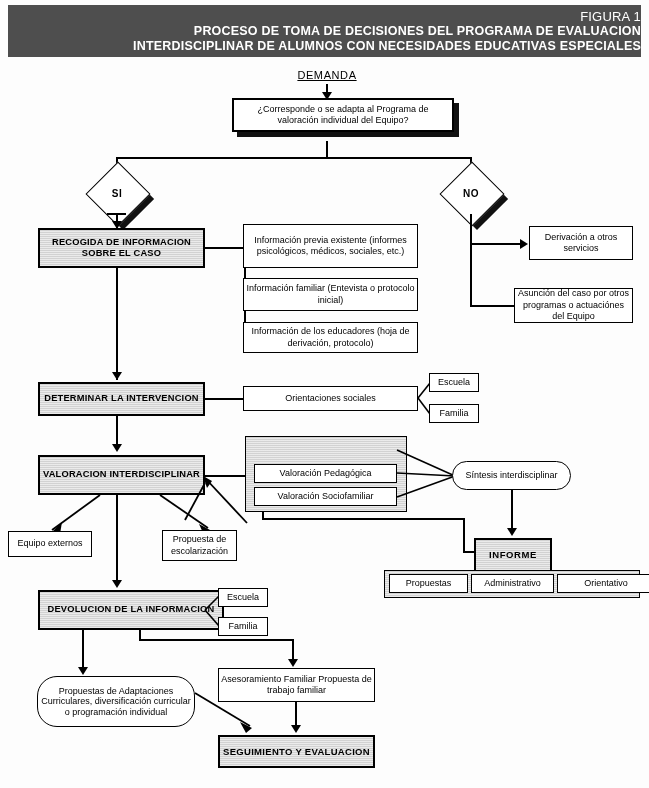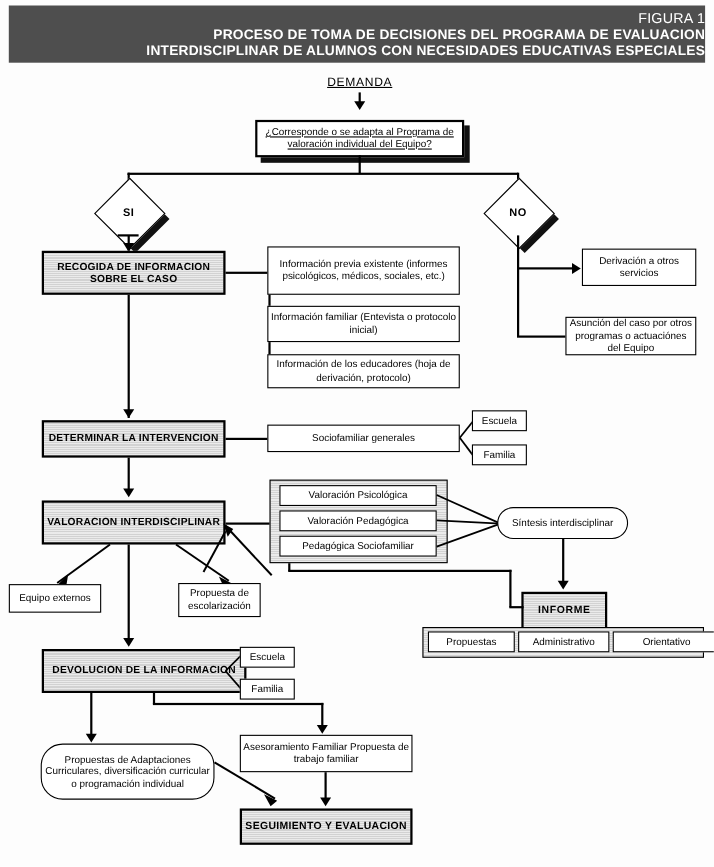--- a/index.html
+++ b/index.html
@@ -112,21 +112,21 @@
   </div>
 
   <div style="position:absolute;left:292px;top:68px;width:70px;height:14px;
               display:flex;align-items:center;justify-content:center;">
     <span class="u" style="font-size:11px;font-weight:normal;letter-spacing:.6px;">DEMANDA</span>
   </div>
 
   <div class="ln v2" style="left:326px;top:84px;height:10px;"></div>
   <div class="arrow-d" style="left:322px;top:92px;"></div>
 
-  <div class="node shadow b2" style="left:232px;top:109px;width:190px;height:34px;font-size:9px;line-height:11px;text-decoration:underline;">¿Corresponde o se adapta al Programa de valoración individual del Equipo?</div>
+  <div class="node shadow b2" style="left:232px;top:98px;width:222px;height:34px;font-size:9px;line-height:11px;">¿Corresponde o se adapta al Programa de valoración individual del Equipo?</div>
 
   <div class="ln v2" style="left:326px;top:141px;height:17px;"></div>
 
   <div class="ln v2" style="left:116px;top:158px;height:1px;"></div>
   <div class="ln h2" style="left:116px;top:157px;width:355px;"></div>
 
   <div class="ln v2" style="left:116px;top:157px;height:14px;"></div>
 
   <div class="ln v2" style="left:470px;top:157px;height:14px;"></div>
 
@@ -177,21 +177,21 @@
 
   <div class="ln v2" style="left:116px;top:268px;height:112px;"></div>
   <div class="arrow-d" style="left:112px;top:372px;"></div>
 
   <div class="node gray b2" style="left:38px;top:382px;width:167px;height:34px;font-size:9.3px;">
     <span>DETERMINAR LA INTERVENCION</span>
   </div>
 
   <div class="ln h2" style="left:205px;top:398px;width:39px;"></div>
   <div class="node" style="left:243px;top:386px;width:175px;height:25px;font-size:9px;">
-    <span>Sociofamiliar generales</span>
+    <span>Orientaciones sociales</span>
   </div>
 
   <svg class="overlay">
     <line x1="418" y1="398" x2="430" y2="383" stroke="#000" stroke-width="1.6"></line>
     <line x1="418" y1="398" x2="430" y2="414" stroke="#000" stroke-width="1.6"></line>
   </svg>
   <div class="node" style="left:429px;top:373px;width:50px;height:19px;font-size:9px;">
     <span>Escuela</span>
   </div>
   <div class="node" style="left:429px;top:404px;width:50px;height:19px;font-size:9px;">
@@ -201,28 +201,25 @@
   <div class="ln v2" style="left:116px;top:416px;height:33px;"></div>
   <div class="arrow-d" style="left:112px;top:444px;"></div>
 
   <div class="node gray b2" style="left:38px;top:455px;width:167px;height:40px;font-size:9.3px;">
     <span>VALORACION INTERDISCIPLINAR</span>
   </div>
 
   <div class="ln h2" style="left:205px;top:475px;width:41px;"></div>
 
   <div class="grayplain" style="position:absolute;left:245px;top:436px;width:162px;height:76px;border:1.5px solid #000;box-sizing:border-box;"></div>
-  <div class="node" style="left:254px;top:441px;width:143px;height:19px;font-size:9px;">
-    <span>Valoración Psicológica</span>
-  </div>
   <div class="node" style="left:254px;top:464px;width:143px;height:19px;font-size:9px;">
     <span>Valoración Pedagógica</span>
   </div>
   <div class="node" style="left:254px;top:487px;width:143px;height:19px;font-size:9px;">
-    <span>Pedagógica  Sociofamiliar</span>
+    <span>Valoración  Sociofamiliar</span>
   </div>
 
   <svg class="overlay">
     <line x1="397" y1="450" x2="455" y2="476" stroke="#000" stroke-width="1.6"></line>
     <line x1="397" y1="473" x2="455" y2="476" stroke="#000" stroke-width="1.6"></line>
     <line x1="397" y1="497" x2="455" y2="476" stroke="#000" stroke-width="1.6"></line>
   </svg>
 
   <div class="node oval" style="left:452px;top:461px;width:119px;height:29px;font-size:9px;">
     <span>Síntesis interdisciplinar</span>

